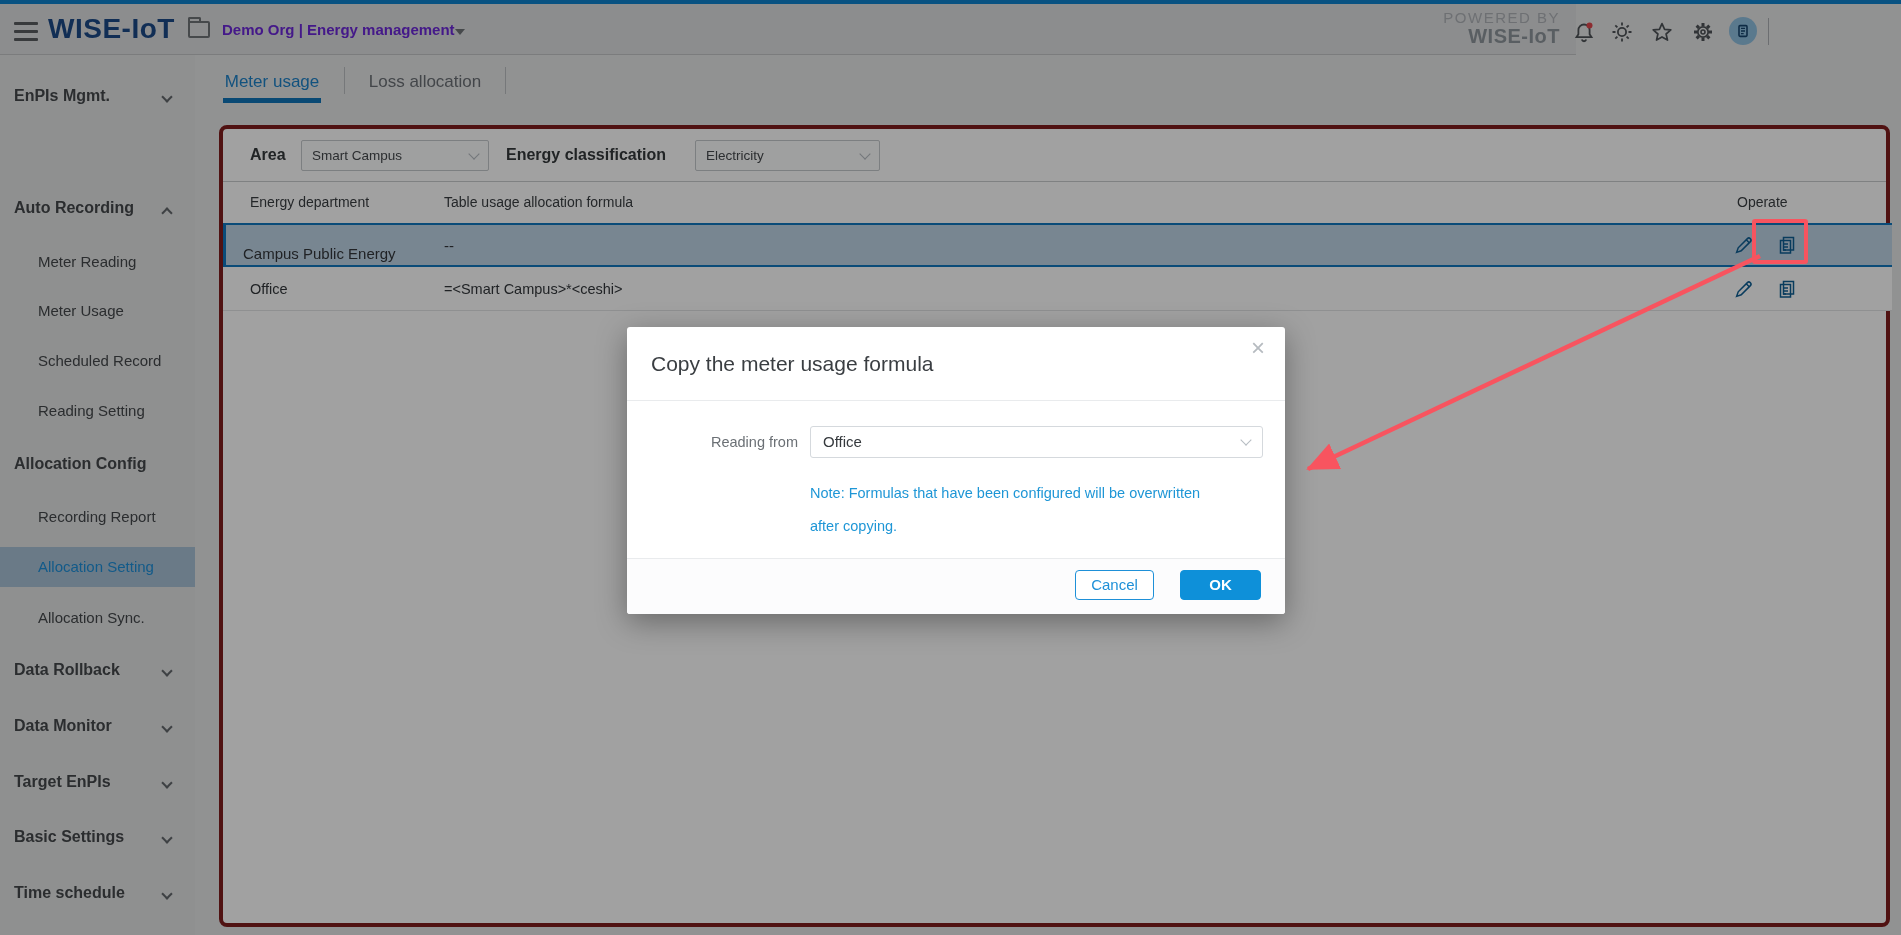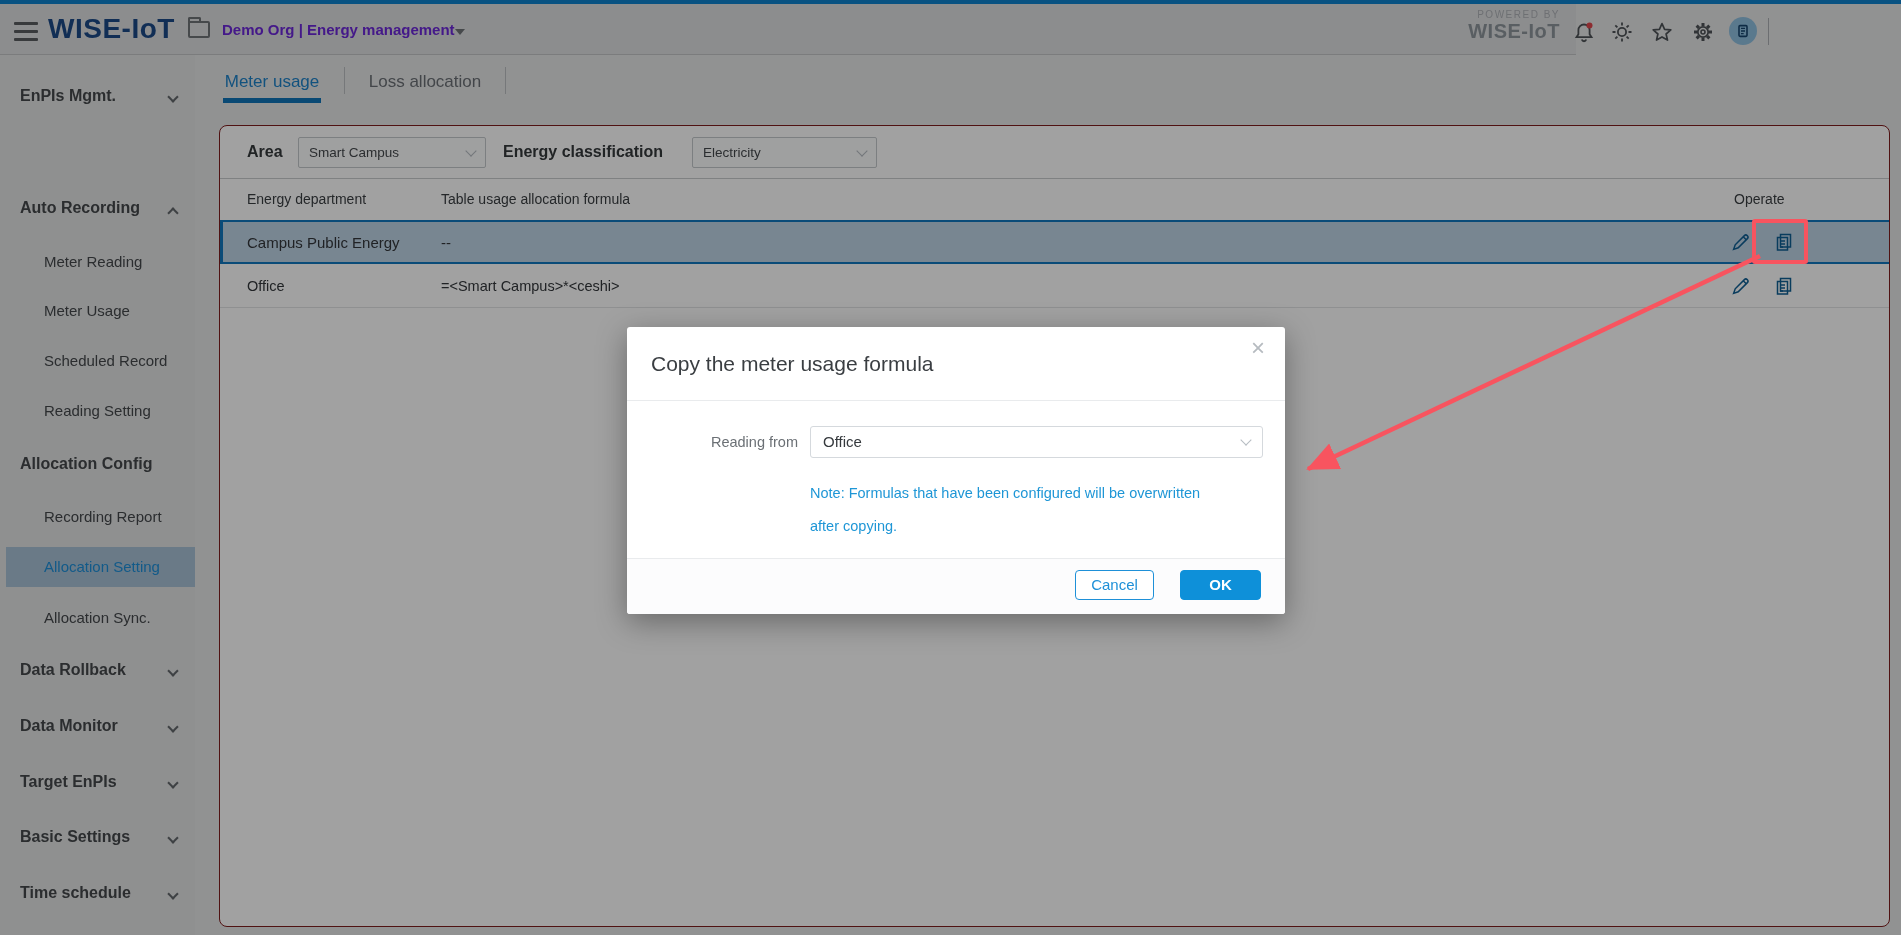--- a/index.html
+++ b/index.html
@@ -18,38 +18,38 @@
   .org-icon { position:absolute; left:188px; top:17px; width:22px; height:17px; border:2px solid #6f7478; border-radius:2px; }
   .org-icon:before { content:""; position:absolute; left:-2px; top:-6px; width:9px; height:4px; border:2px solid #6f7478; border-bottom:none; border-radius:2px 2px 0 0; }
   .org-label { position:absolute; left:222px; top:17px; font-size:15px; font-weight:bold; color:#6d28d9; }
   .org-caret { position:absolute; left:455px; top:25px; width:0; height:0; border-left:5px solid transparent; border-right:5px solid transparent; border-top:6px solid #6f7478; }
   .tb-icon { position:absolute; top:16px; width:24px; height:24px; color:#4e5357; cursor:pointer; }
   .tb-icon svg { width:24px; height:24px; display:block; }
   .avatar { position:absolute; left:1729px; top:13px; width:28px; height:28px; border-radius:50%; background:#8fc0e0; cursor:pointer; }
   .avatar svg { width:16px; height:16px; position:absolute; left:6px; top:6px; }
   .tb-divider { position:absolute; left:1768px; top:14px; width:1px; height:27px; background:#abafb3; }
   .powered { position:absolute; right:16px; top:6px; text-align:right; line-height:1.05; }
-  .powered .pb1 { font-size:10px; letter-spacing:1.5px; color:#aeb2b7; }
+  .powered .pb1 { font-size:15px; letter-spacing:1.5px; color:#aeb2b7; }
   .powered .pb2 { font-size:20px; font-weight:bold; letter-spacing:.5px; color:#8e969c; }
   
   .sidebar { position:absolute; left:0; top:55px; width:195px; height:880px; background:#e3e4e5; }
-  .nav-item { position:absolute; left:6px; width:195px; height:40px; line-height:40px; cursor:pointer; color:#44484b; white-space:nowrap; }
+  .nav-item { position:absolute; left:0; width:195px; height:40px; line-height:40px; cursor:pointer; color:#44484b; white-space:nowrap; }
   .nav-item.lvl1 { padding-left:14px; font-size:16px; font-weight:600; }
   .nav-item.lvl2 { padding-left:38px; font-size:15px; }
   .nav-item.active { background:#a8c2d6; color:#1e8fd9; }
   .chev { position:absolute; left:163px; top:17px; width:8px; height:8px; border-right:2px solid #63686c; border-bottom:2px solid #63686c; transform:rotate(45deg); }
   .chev.up { transform:rotate(225deg); top:21px; }
   
   .content { position:absolute; left:195px; top:55px; width:1706px; height:880px; background:#e6e7e8; }
   .tab { position:absolute; top:11px; height:32px; line-height:32px; text-align:center; font-size:17px; cursor:pointer; }
   .tab.active { color:#1e82c8; }
   .tab.inactive { color:#6b7075; }
   .tab-underline { position:absolute; left:28px; top:43px; width:98px; height:5px; background:#0f74b8; }
   .tab-sep { position:absolute; top:12px; width:1px; height:27px; background:#bcbfc2; }
-  .panel { position:absolute; left:24px; top:70px; width:1671px; height:802px; background:#ffffff; border:1px solid #7f1d1d; border-radius:8px; }
+  .panel { position:absolute; left:24px; top:70px; width:1671px; height:802px; background:#ffffff; border:4px solid #7f1d1d; border-radius:8px; }
   .filter-label { position:absolute; top:0; height:52px; line-height:52px; font-size:16px; font-weight:bold; color:#35393c; }
   .select { position:absolute; background:#fcfdfd; border:1px solid #c5c9cc; border-radius:2px; font-size:13.5px; color:#45494d; padding-left:10px; cursor:pointer; }
   .select .schev { position:absolute; right:10px; top:50%; margin-top:-6px; width:8px; height:8px; border-right:1.6px solid #b6bcc2; border-bottom:1.6px solid #b6bcc2; transform:rotate(45deg); }
   .filter-divider { position:absolute; left:0; top:52px; width:100%; height:1px; background:#c9cccf; }
   .thead-cell { position:absolute; top:52px; height:42px; line-height:42px; font-size:14px; color:#3a3e42; }
   .trow { position:absolute; left:0; width:1669px; height:44px; }
   .trow.selected { top:94px; background:#bfd4e6; border-top:2px solid #1177be; border-bottom:2px solid #1177be; }
   .sel-left-bar { position:absolute; left:0; top:0; width:3px; height:40px; background:#1177be; }
   .trow.plain { top:138px; background:#ffffff; border-bottom:1px solid #e2e4e6; }
   .tcell { position:absolute; top:0; height:100%; display:flex; align-items:center; font-size:15px; color:#33373b; white-space:nowrap; }
@@ -205,21 +205,21 @@
       <i class="schev"></i>
     </div>
     <div class="filter-divider"></div>
 
     <div class="thead-cell" style="left:27px;">Energy department</div>
     <div class="thead-cell" style="left:221px;">Table usage allocation formula</div>
     <div class="thead-cell" style="left:1514px;">Operate</div>
 
     <div class="trow selected">
       <div class="sel-left-bar"></div>
-      <div class="tcell" style="left:27px;">Campus Public Energy</div>
+      <div class="tcell" style="left:20px;margin-top:8px;">Campus Public Energy</div>
       <div class="tcell" style="left:221px;">--</div>
       <div class="row-icon" style="left:1511px;">
         <svg viewBox="0 0 20 20">
             <path d="M2.6 17.4l1.6-4.6L13.4 3.6a2 2 0 0 1 2.8 0l.2.2a2 2 0 0 1 0 2.8L7.2 15.8 2.6 17.4z" fill="none" stroke="currentColor" stroke-width="1.5"></path>
             <path d="M12.2 4.8l3 3" stroke="currentColor" stroke-width="1.5"></path>
           </svg>
       </div>
       <div class="row-icon" style="left:1554px;">
         <svg viewBox="0 0 20 20" fill="none" stroke="currentColor" stroke-width="1.5">
             <rect x="6.5" y="2.5" width="10" height="12.5"></rect>

